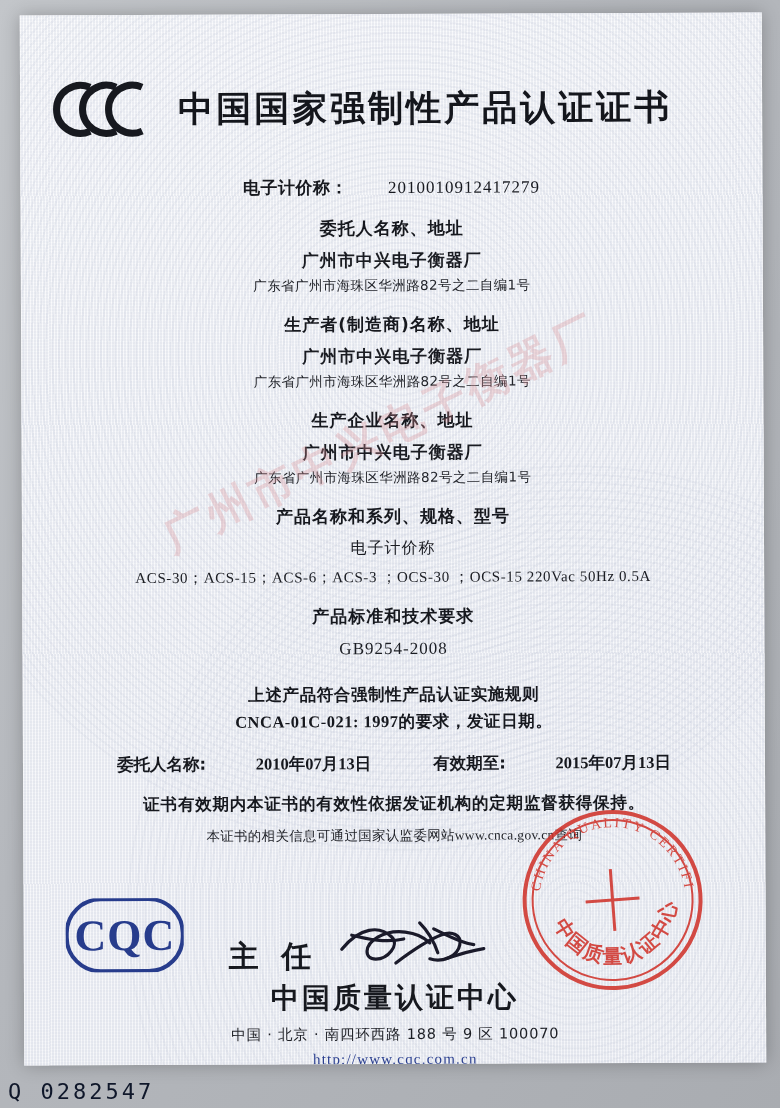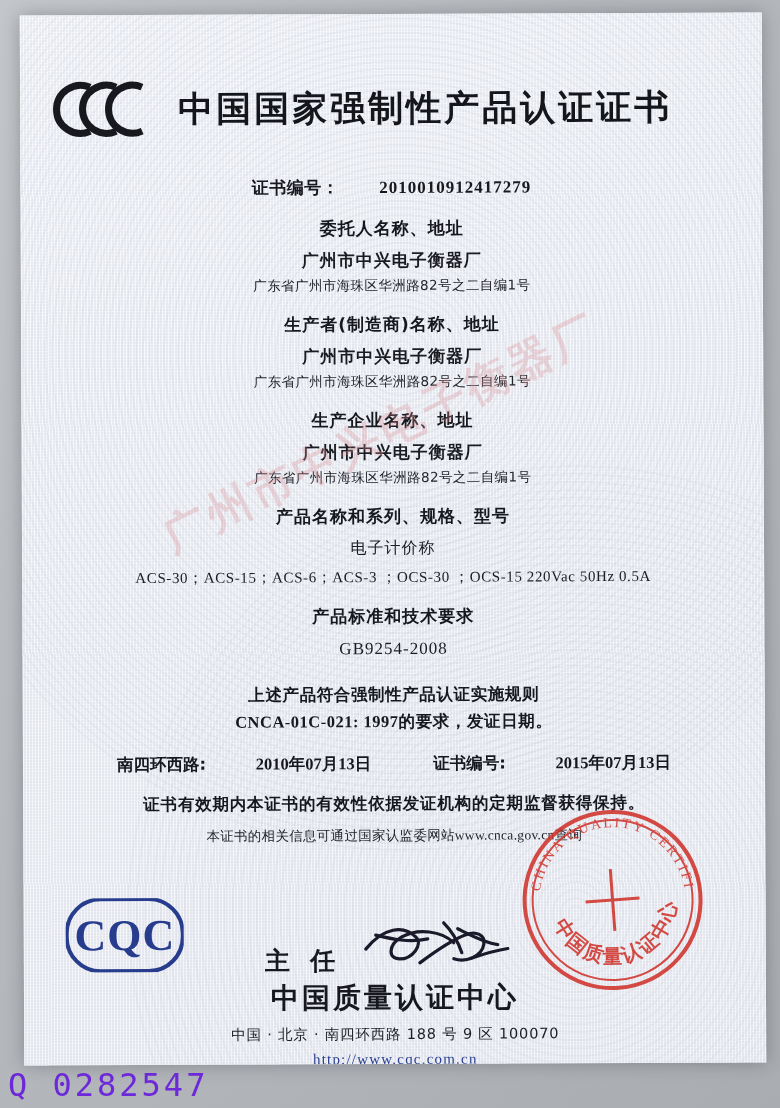--- a/index.html
+++ b/index.html
@@ -97,21 +97,21 @@
   .cert-no {
     margin-top: 32px;
     font-family: "DejaVu Sans", sans-serif;
     font-size: 17px;
     font-weight: bold;
     color: #17191f;
     letter-spacing: 0.5px;
   }
   .cert-no .num {
     font-family: "Liberation Serif", serif;
-    font-weight: bold;
+    font-weight: normal;
     letter-spacing: 1px;
     margin-left: 40px;
   }
   .sect-label {
     margin-top: 18px;
     font-family: "DejaVu Sans", sans-serif;
     font-weight: bold;
     font-size: 17px;
     color: #16181e;
     letter-spacing: 1px;
@@ -214,26 +214,25 @@
     height: 74px;
   }
   .director-row {
     position: absolute;
     left: 205px;
     top: 36px;
     display: flex;
     align-items: flex-end;
   }
   .director-label {
-    font-family: Liberation Serif, serif;
-    font-weight: bold;
-    font-size: 25px;
+    font-family: Liberation Sans, sans-serif;
+    font-weight: bold;
+    font-size: 30px;
     letter-spacing: 7px;
     color: #17191f;
-    margin-left: 36px;
   }
   .signature {
     margin-left: 16px;
     width: 160px;
     height: 62px;
   }
   .org-name {
     position: absolute;
     left: 0; right: 0;
     top: 100px;
@@ -292,22 +291,22 @@
     z-index: 2;
     pointer-events: none;
   }
 
   
   .serial {
     position: absolute;
     left: 8px;
     bottom: 4px;
     font-family: "DejaVu Sans Mono", monospace;
-    font-size: 32px;
-    color: #6d28d9;
+    font-size: 22px;
+    color: #0f172a;
     letter-spacing: 3px;
     z-index: 9;
   }
 </style>
 </head>
 <body>
 
 <div id="photo-bg"></div>
 
 <div id="certificate">
@@ -318,21 +317,21 @@
         <g fill="none" stroke="#17191f" stroke-width="7">
           <path d="M44 14 A24 24 0 1 0 44 58"></path>
           <path d="M70 14 A24 24 0 1 0 70 58"></path>
           <path d="M96 14 A24 24 0 1 0 96 58"></path>
         </g>
       </svg>
       <div class="doc-title">中国国家强制性产品认证证书</div>
     </div>
 
     <div class="center cert-no">
-      <span>证书编号：</span><span class="num">2010010912417279</span>
+      <span>电子计价称：</span><span class="num">2010010912417279</span>
     </div>
 
     <div class="center sect-label">委托人名称、地址</div>
     <div class="center sect-value-main">广州市中兴电子衡器厂</div>
     <div class="center sect-value-sub">广东省广州市海珠区华洲路82号之二自编1号</div>
 
     <div class="center sect-label">生产者(制造商)名称、地址</div>
     <div class="center sect-value-main">广州市中兴电子衡器厂</div>
     <div class="center sect-value-sub">广东省广州市海珠区华洲路82号之二自编1号</div>
 
@@ -349,25 +348,25 @@
 
     <div class="center statement">
       <div>上述产品符合强制性产品认证实施规则</div>
       <div>
         <span class="rule-code">CNCA-01C-021: 1997</span><span>的要求，发证日期。</span>
       </div>
     </div>
 
     <div class="dates">
       <div>
-        <span>南四环西路:</span>
+        <span>委托人名称:</span>
         <span class="dval">2010年07月13日</span>
       </div>
       <div>
-        <span>证书编号:</span>
+        <span>有效期至:</span>
         <span class="dval">2015年07月13日</span>
       </div>
     </div>
 
     <div class="center note-bold">证书有效期内本证书的有效性依据发证机构的定期监督获得保持。</div>
     <div class="center note-small">
       <span>本证书的相关信息可通过国家认监委网站</span><span class="url">www.cnca.gov.cn</span><span>查询</span>
     </div>
 
     <div class="footer">

